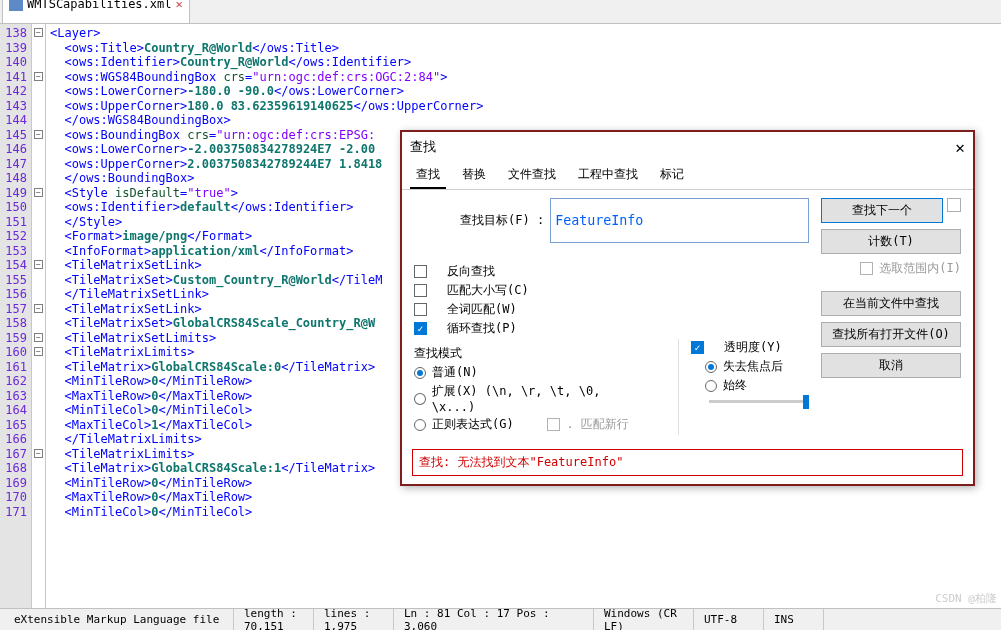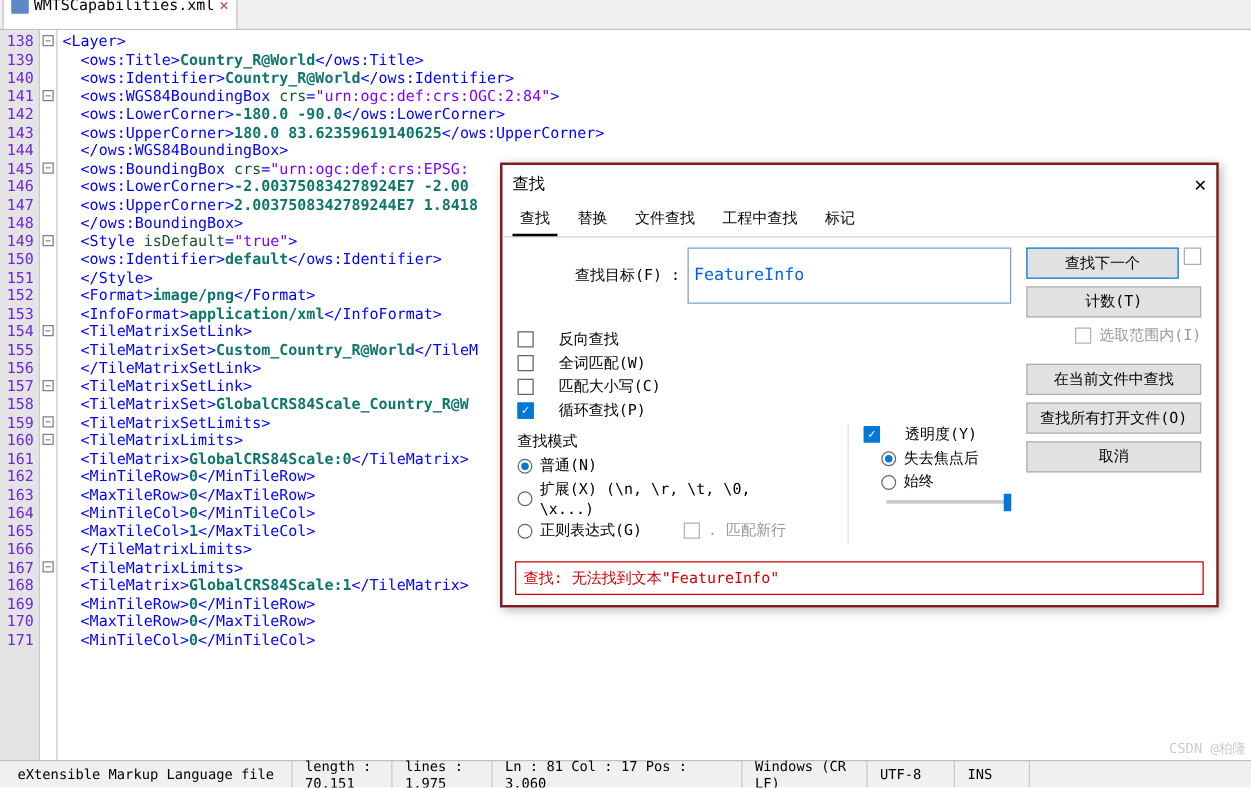--- a/index.html
+++ b/index.html
@@ -146,25 +146,25 @@
       <div class="dlg-row1">
         <label>查找目标(F) :</label>
         <input class="dlg-input" value="FeatureInfo" style="">
       </div>
       <div class="chk-row">
           <span class="chk"></span>
           <span>反向查找</span>
         </div>
       <div class="chk-row">
           <span class="chk"></span>
+          <span>匹配大小写(C)</span>
+        </div>
+      <div class="chk-row">
+          <span class="chk"></span>
           <span>全词匹配(W)</span>
-        </div>
-      <div class="chk-row">
-          <span class="chk"></span>
-          <span>匹配大小写(C)</span>
         </div>
       <div class="chk-row">
           <span class="chk checked">✓</span>
           <span>循环查找(P)</span>
         </div>
       <div class="lower">
         <div>
           <div class="group-label">查找模式</div>
           <div class="radio-row">
               <span class="radio checked"></span>

